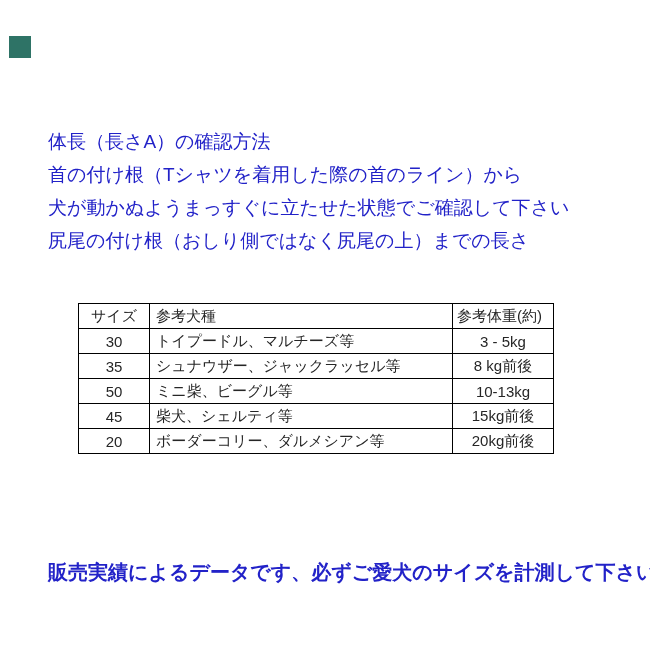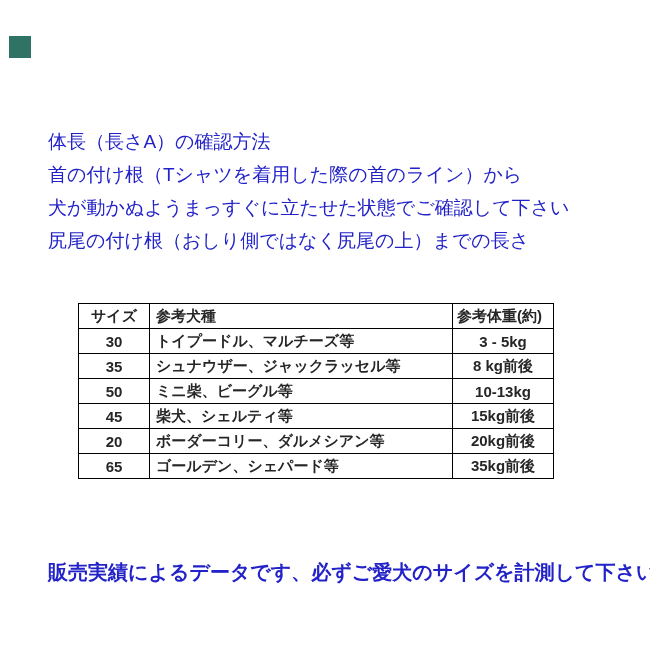--- a/index.html
+++ b/index.html
@@ -33,21 +33,21 @@
     border-collapse: collapse;
     table-layout: fixed;
     width: 462px;
     font-size: 15px;
     color: #262626;
   }
   table.size-table th, table.size-table td {
     border: 1px solid #000000;
     height: 24px;
     padding: 0;
-    font-weight: bold;
+    font-weight: normal;
     overflow: hidden;
     white-space: nowrap;
     margin-top: 35px;
   }
   .col-size   { width: 70px;  text-align: center; }
   .col-breed  { width: 296px; text-align: left; padding-left: 6px !important; }
   .col-weight { width: 96px;  text-align: center; }
   th.col-weight { text-align: left; padding-left: 4px !important; }
   .footer-note {
     position: absolute;
@@ -101,23 +101,18 @@
         <tr>
           <td class="col-size">45</td>
           <td class="col-breed">柴犬、シェルティ等</td>
           <td class="col-weight">15kg前後</td>
         </tr>
         <tr>
           <td class="col-size">20</td>
           <td class="col-breed">ボーダーコリー、ダルメシアン等</td>
           <td class="col-weight">20kg前後</td>
         </tr>
-        <tr>
-          <td class="col-size">65</td>
-          <td class="col-breed">ゴールデン、シェパード等</td>
-          <td class="col-weight">35kg前後</td>
-        </tr>
       </tbody>
   </table>
 
   <p class="footer-note">販売実績によるデータです、必ずご愛犬のサイズを計測して下さい</p>
 
 </div>
 
 </body></html>

